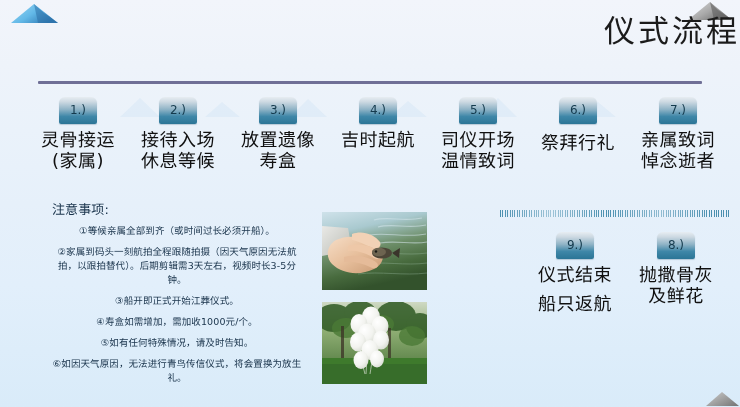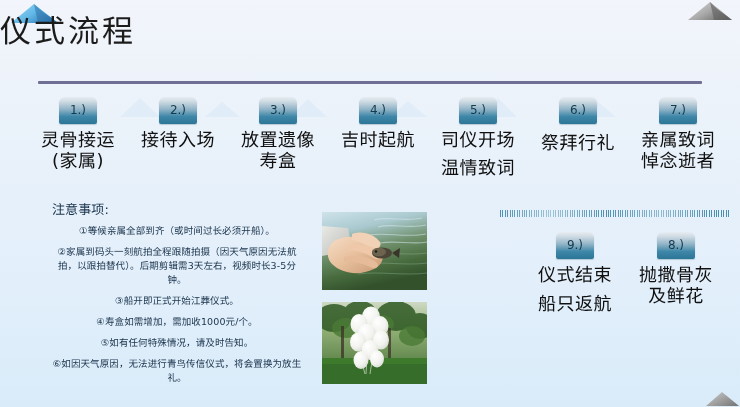--- a/index.html
+++ b/index.html
@@ -61,21 +61,21 @@
     opacity: 0.5;
     pointer-events: none;
   }
 
   
   .title {
     position: absolute;
     top: 10px;
     left: 0;
     width: 740px;
-    text-align: left;
+    text-align: right;
     font-size: 31px;
     line-height: 42px;
     letter-spacing: 3px;
     color: #1b1b1b;
     font-family: "DejaVu Sans", "Liberation Sans", sans-serif;
   }
 
   .title-rule {
     position: absolute;
     left: 38px;
@@ -259,20 +259,21 @@
     </div>
     <div class="step-label">灵骨接运</div>
     <div class="step-label" style="margin-top:0">(家属)</div>
   </div>
 
   <div class="step" style="left: 130px; top: 97px;">
     <div class="chip">
       <div class="chip-num">2.)</div>
     </div>
     <div class="step-label">接待入场</div>
+    <div class="step-label" style="margin-top:0">休息等候</div>
   </div>
 
   <div class="step" style="left: 230px; top: 97px;">
     <div class="chip">
       <div class="chip-num">3.)</div>
     </div>
     <div class="step-label">放置遗像</div>
     <div class="step-label" style="margin-top:0">寿盒</div>
   </div>
 
@@ -282,21 +283,21 @@
     </div>
     <div class="step-label">吉时起航</div>
     <div class="step-label" style="margin-top:0"></div>
   </div>
 
   <div class="step" style="left: 430px; top: 97px;">
     <div class="chip">
       <div class="chip-num">5.)</div>
     </div>
     <div class="step-label">司仪开场</div>
-    <div class="step-label" style="margin-top:7px">温情致词</div>
+    <div class="step-label" style="margin-top:0">温情致词</div>
   </div>
 
   <div class="step" style="left: 530px; top: 97px;">
     <div class="chip">
       <div class="chip-num">6.)</div>
     </div>
     <div class="step-label" style="margin-top:8px">祭拜行礼</div>
   </div>
 
   <div class="step" style="left: 630px; top: 97px;">

